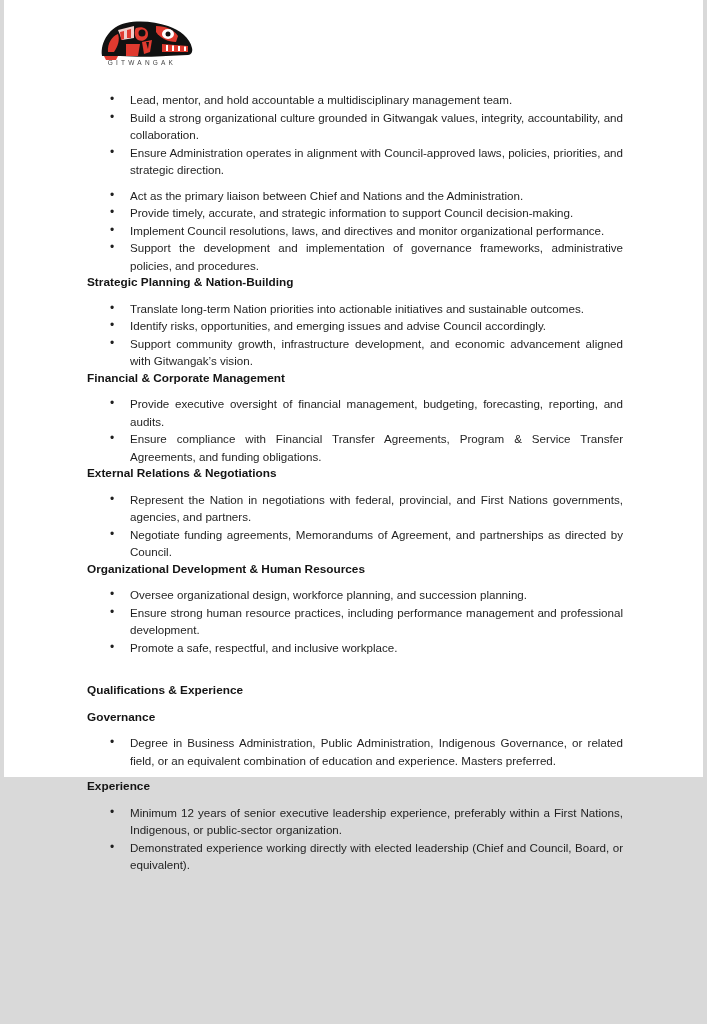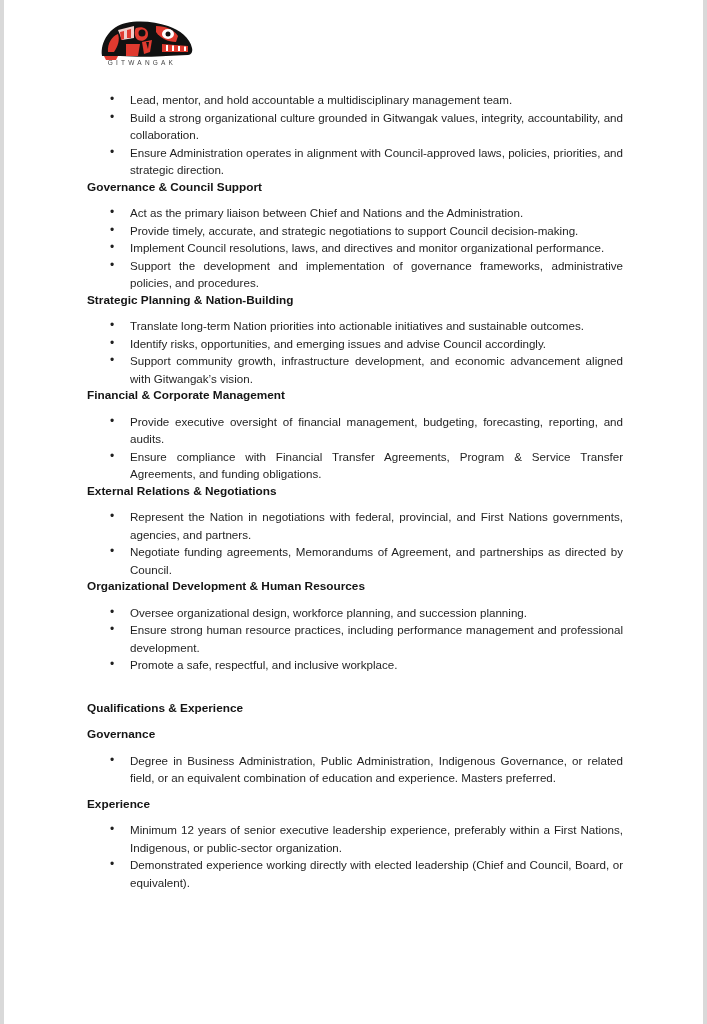--- a/index.html
+++ b/index.html
@@ -11,21 +11,21 @@
     width: 707px;
     height: 1024px;
     overflow: hidden;
     position: relative;
   }
   .page {
     position: absolute;
     left: 4px;
     top: 0;
     width: 699px;
-    height: 1024px;
+    height: 777px;
     background: #ffffff;
     font-family: "Liberation Sans", "DejaVu Sans", sans-serif;
     color: #1f1f1f;
   }
   .logo {
     position: absolute;
     left: 92px;
     top: 16px;
     width: 100px;
     height: 56px;
@@ -108,24 +108,23 @@
   <div class="logo-word">GITWANGAK</div>
 
   <div class="content">
 
     <ul class="bullets">
       <li>Lead, mentor, and hold accountable a multidisciplinary management team.</li>
       <li>Build a strong organizational culture grounded in Gitwangak values, integrity, accountability, and collaboration.</li>
       <li>Ensure Administration operates in alignment with Council-approved laws, policies, priorities, and strategic direction.</li>
     </ul>
 
-    <p class="heading">Governance &amp; Council Support</p>
     <ul class="bullets first-in-group">
       <li>Act as the primary liaison between Chief and Nations and the Administration.</li>
-      <li>Provide timely, accurate, and strategic negotiations to support Council decision-making.</li>
+      <li>Provide timely, accurate, and strategic information to support Council decision-making.</li>
       <li>Implement Council resolutions, laws, and directives and monitor organizational performance.</li>
       <li>Support the development and implementation of governance frameworks, administrative policies, and procedures.</li>
     </ul>
 
     <p class="heading">Strategic Planning &amp; Nation-Building</p>
     <ul class="bullets first-in-group">
       <li>Translate long-term Nation priorities into actionable initiatives and sustainable outcomes.</li>
       <li>Identify risks, opportunities, and emerging issues and advise Council accordingly.</li>
       <li>Support community growth, infrastructure development, and economic advancement aligned with Gitwangak’s vision.</li>
     </ul>

